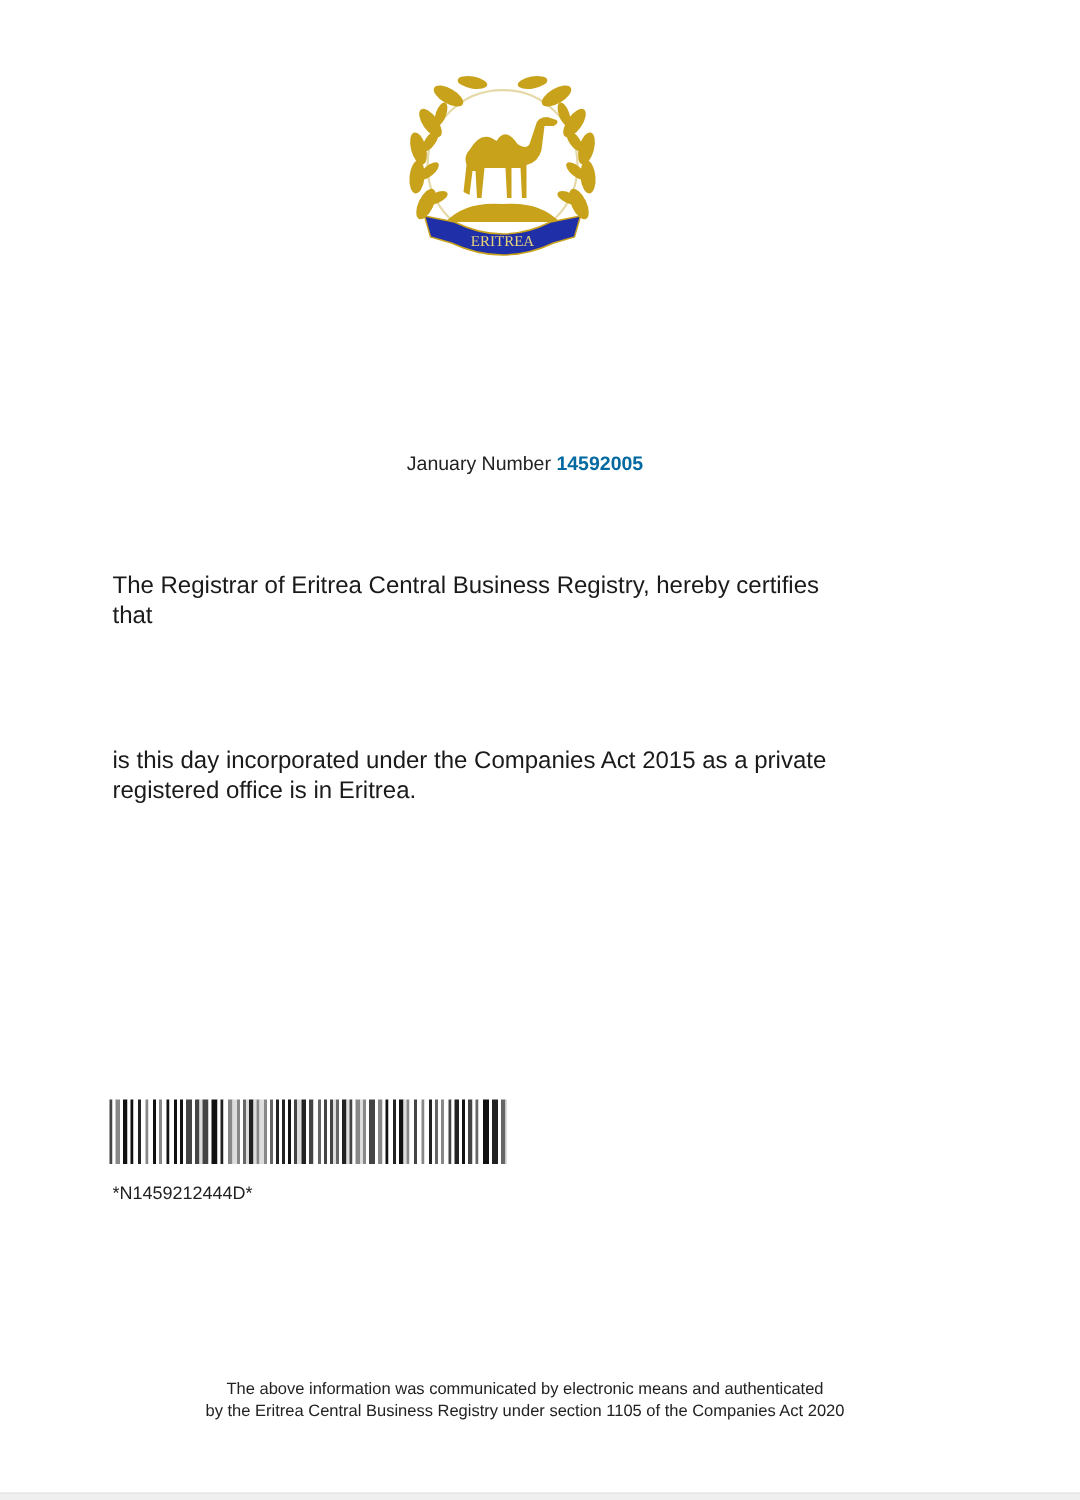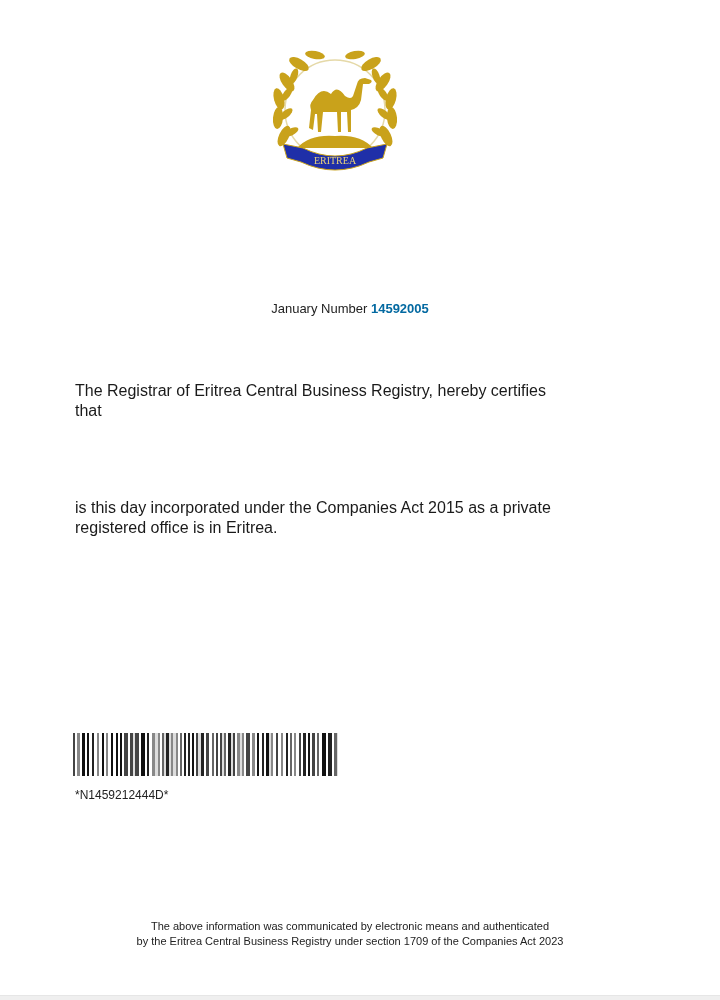--- a/index.html
+++ b/index.html
@@ -274,17 +274,17 @@
       <span style="width: 2px; background: rgb(255, 255, 255);"></span>
       <span style="width: 4px; background: rgb(34, 34, 34);"></span>
       <span style="width: 2px; background: rgb(255, 255, 255);"></span>
       <span style="width: 3px; background: rgb(102, 102, 102);"></span>
       <span style="width: 1px; background: rgb(221, 221, 221);"></span>
     </div>
   <div class="barcode-text">*N1459212444D*</div>
 
   <div class="footer">
     <div>The above information was communicated by electronic means and authenticated</div>
-    <div>by the Eritrea Central Business Registry under section 1709 of the Companies Act 2023</div>
+    <div>by the Eritrea Central Business Registry under section 1105 of the Companies Act 2020</div>
   </div>
 </div>
 
 <div class="bottom-band"></div>
 
 </body></html>

